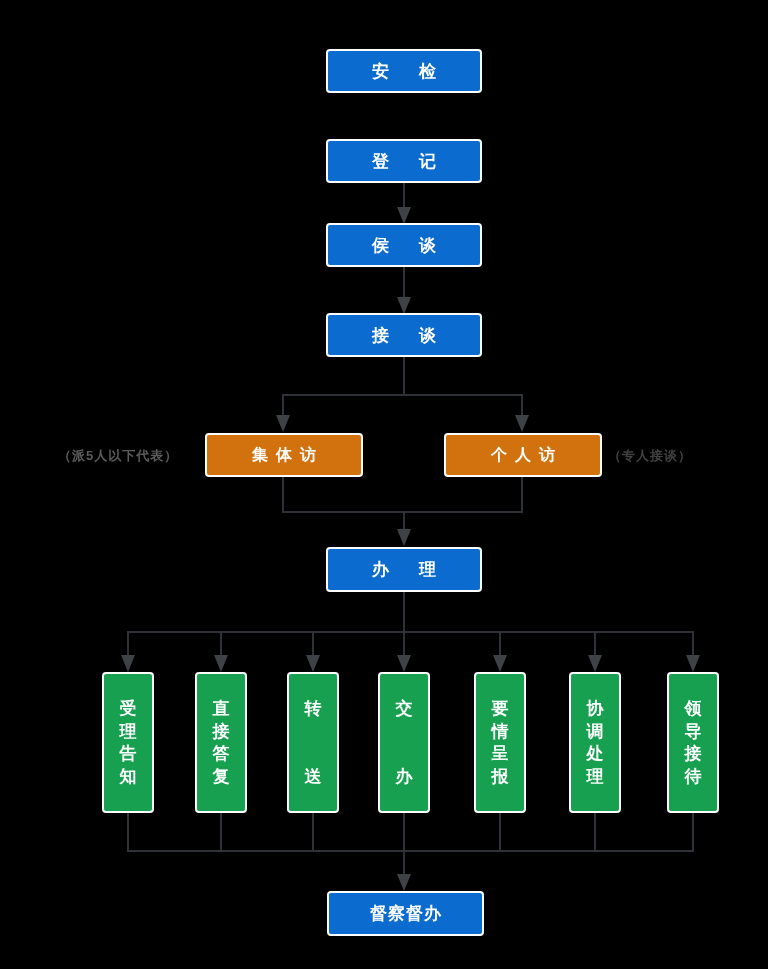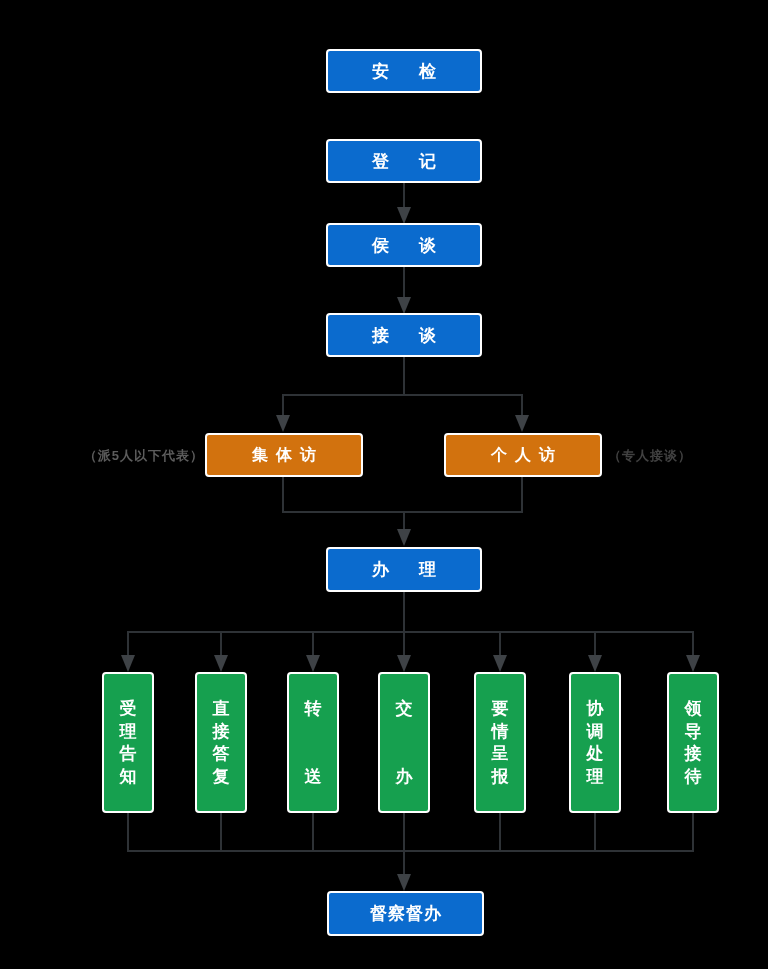--- a/index.html
+++ b/index.html
@@ -27,21 +27,21 @@
     padding:26px 0;justify-content:space-between;align-items:center;
   }
   .vl{position:absolute;width:2px;background:var(--connector,#2e3236);}
   .hl{position:absolute;height:2px;background:var(--connector,#2e3236);}
   .arrow{
     position:absolute;width:0;height:0;
     border-left:7px solid transparent;border-right:7px solid transparent;
     border-top:17px solid var(--arrowhead,#3e4246);
   }
   .note{position:absolute;font-size:13px;font-weight:bold;letter-spacing:1px;white-space:nowrap;}
-  .note-left{color:var(--note-left,#5c5c5c);left:58px;top:447px;width:146px;text-align:right;}
+  .note-left{color:var(--note-left,#5c5c5c);left:58px;top:447px;width:146px;text-align:left;}
   .note-right{color:var(--note-right,#414141);left:608px;top:447px;text-align:left;}
 </style>
 </head>
 <body>
 
 <div class="canvas">
 
   <div class="node blue hrow gap-wide" style="left:326px;top:49px;width:156px;height:44px;">
       <span>安</span>
       <span>检</span>

